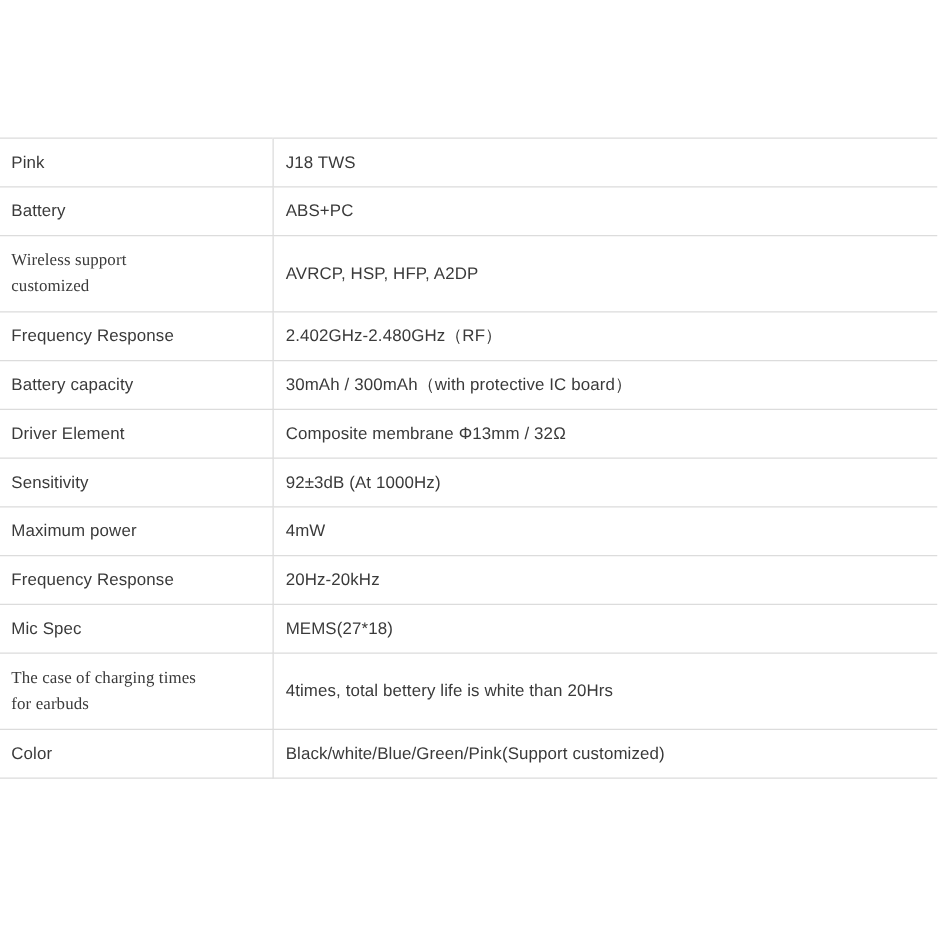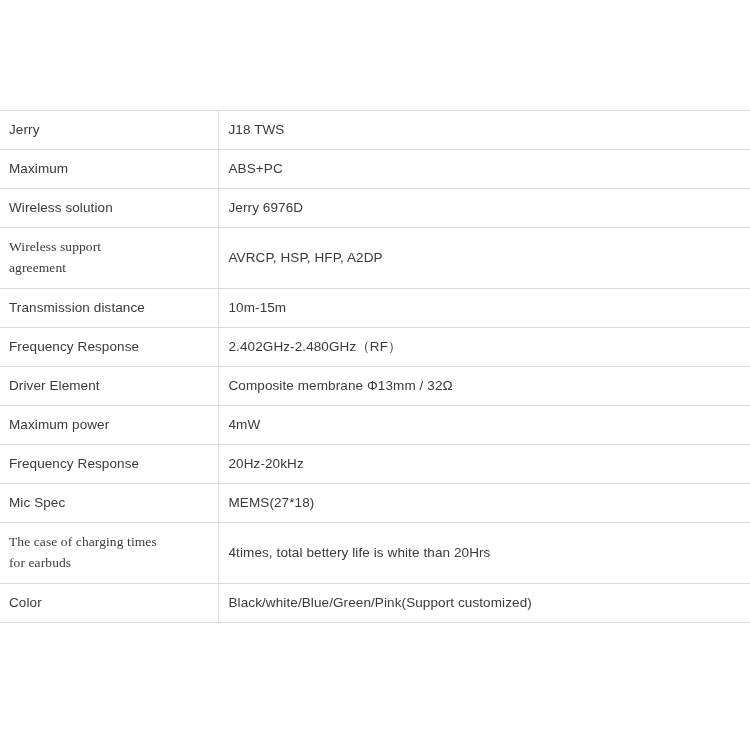--- a/index.html
+++ b/index.html
@@ -74,51 +74,51 @@
 
 <div class="page">
   <div class="spec-table-wrap">
     <table class="spec-table">
       <colgroup>
         <col class="c1">
         <col class="c2">
       </colgroup>
       <tbody>
         <tr>
-          <td class="label">Jerry</td>
+          <td class="label">Pink</td>
           <td class="value">J18 TWS</td>
         </tr>
         <tr>
-          <td class="label">Maximum</td>
+          <td class="label">Battery</td>
           <td class="value">ABS+PC</td>
-        </tr>
-        <tr>
-          <td class="label">Wireless solution</td>
-          <td class="value">Jerry 6976D</td>
         </tr>
         <tr class="tall">
           <td class="label">
             <span class="two-line">
               <span>Wireless support</span>
-              <span>agreement</span>
+              <span>customized</span>
             </span>
           </td>
           <td class="value">AVRCP, HSP, HFP, A2DP</td>
-        </tr>
-        <tr>
-          <td class="label">Transmission distance</td>
-          <td class="value">10m-15m</td>
         </tr>
         <tr>
           <td class="label">Frequency Response</td>
           <td class="value">2.402GHz-2.480GHz（RF）</td>
         </tr>
         <tr>
+          <td class="label">Battery capacity</td>
+          <td class="value">30mAh / 300mAh（with protective IC board）</td>
+        </tr>
+        <tr>
           <td class="label">Driver Element</td>
           <td class="value">Composite membrane Φ13mm / 32Ω</td>
+        </tr>
+        <tr>
+          <td class="label">Sensitivity</td>
+          <td class="value">92±3dB (At 1000Hz)</td>
         </tr>
         <tr>
           <td class="label">Maximum power</td>
           <td class="value">4mW</td>
         </tr>
         <tr>
           <td class="label">Frequency Response</td>
           <td class="value">20Hz-20kHz</td>
         </tr>
         <tr>

